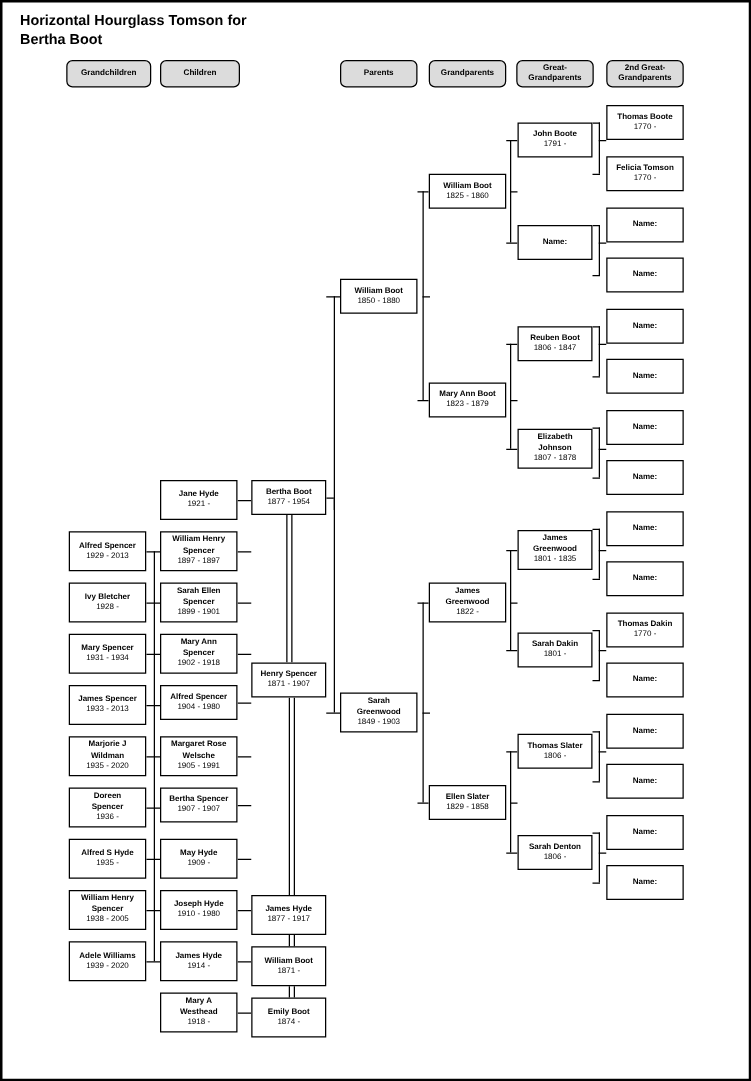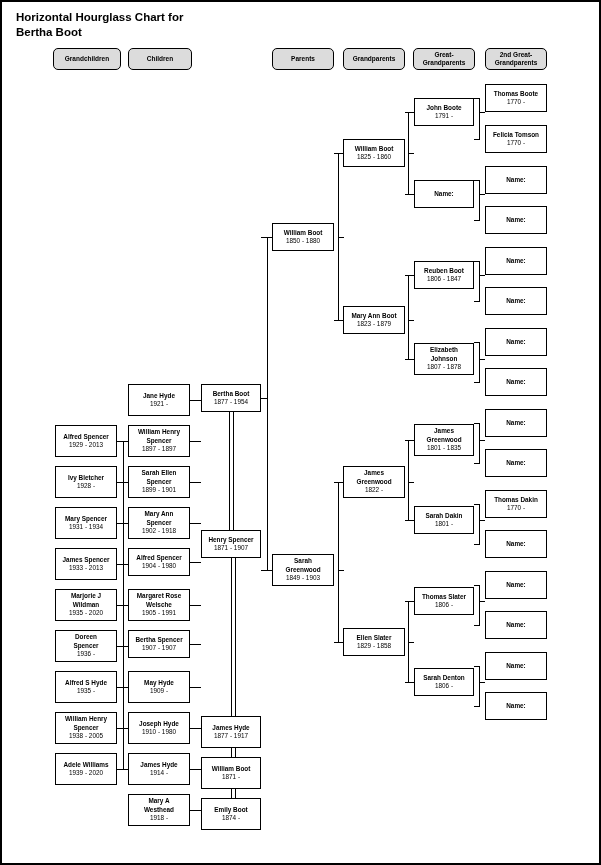--- a/index.html
+++ b/index.html
@@ -76,21 +76,21 @@
     background: #000000;
   }
   .hline { height: 1px; }
   .vline { width: 1px; }
 </style>
 </head>
 <body>
 
 <div id="page">
 
-  <div id="title">Horizontal Hourglass Chart for
+  <div id="title">Horizontal Hourglass Tomson for
 Bertha Boot</div>
 
   <div id="headers">
       <div class="hdr" style="left: 51px; top: 46px; width: 68px; height: 22px;">Grandchildren</div>
       <div class="hdr" style="left: 126px; top: 46px; width: 64px; height: 22px;">Children</div>
       <div class="hdr" style="left: 270px; top: 46px; width: 62px; height: 22px;">Parents</div>
       <div class="hdr" style="left: 341px; top: 46px; width: 62px; height: 22px;">Grandparents</div>
       <div class="hdr" style="left: 411px; top: 46px; width: 62px; height: 22px;">Great-
 Grandparents</div>
       <div class="hdr" style="left: 483px; top: 46px; width: 62px; height: 22px;">2nd Great-

